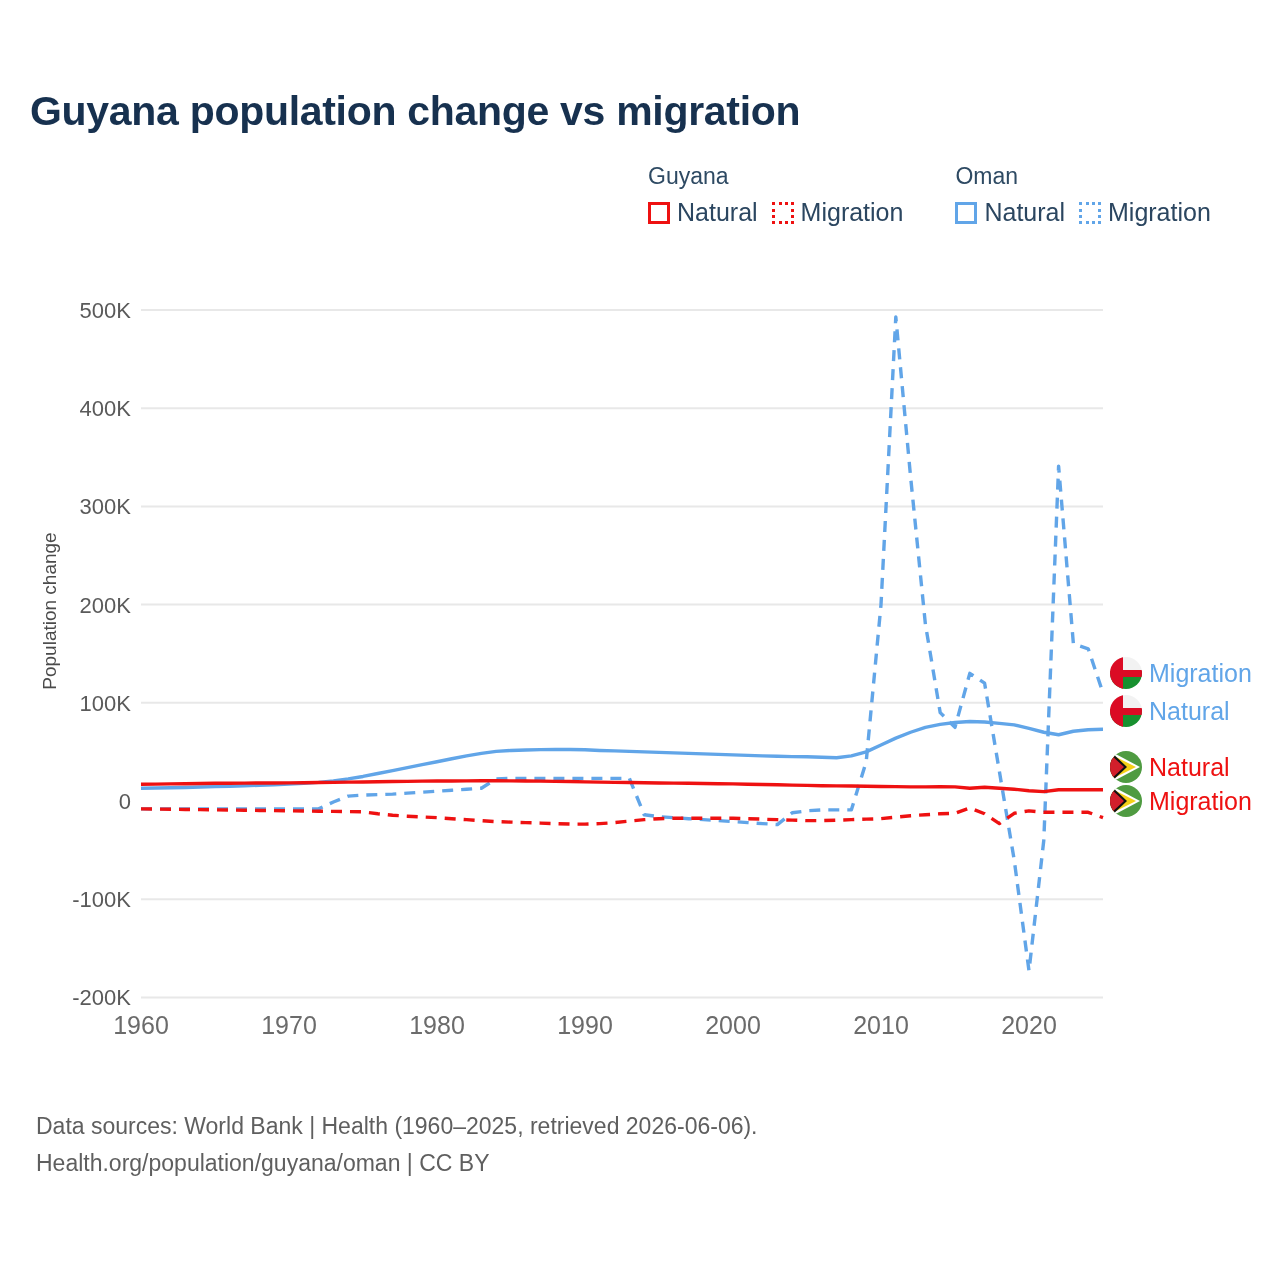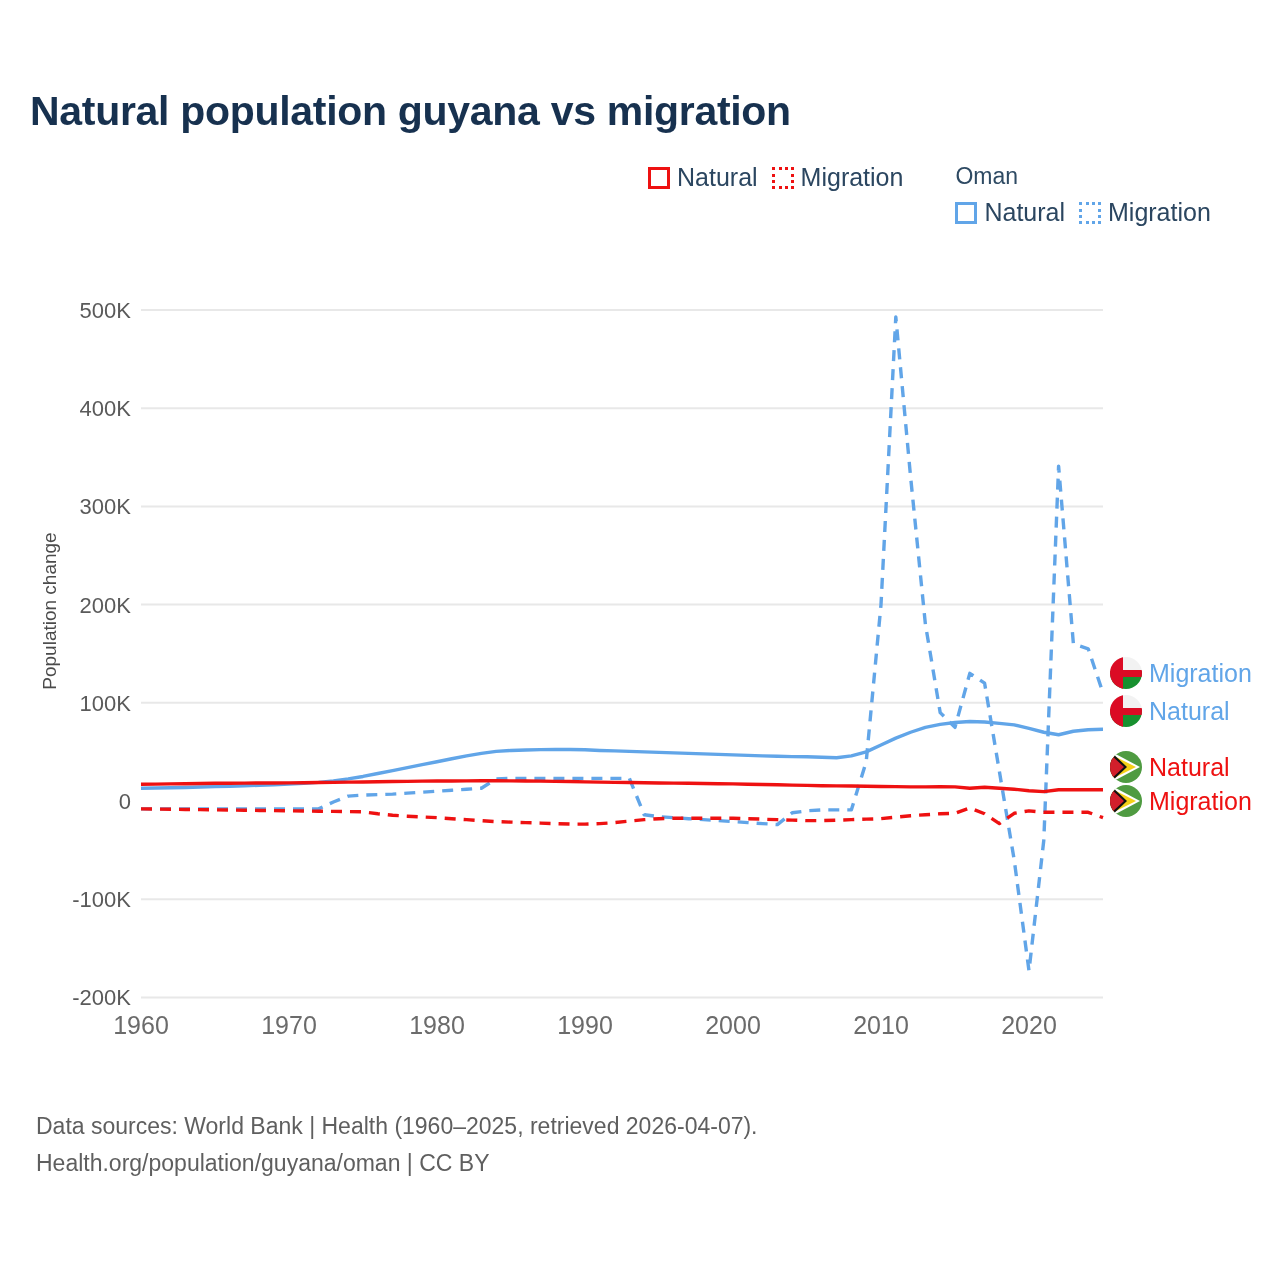--- a/index.html
+++ b/index.html
@@ -55,25 +55,26 @@
       border-top:16px solid transparent;border-bottom:16px solid transparent;border-left:17px solid #111111;}
   .flag-gy .gy-red{position:absolute;left:0;top:3px;width:0;height:0;
       border-top:13px solid transparent;border-bottom:13px solid transparent;border-left:14px solid #d21f2b;}
   
   #footer{position:absolute;left:36px;top:1108px;}
   #footer div{font-size:23px;color:#5f5f5f;line-height:1.62;}
 </style>
 </head>
 <body>
 
-<div id="chart-title">Natural population guyana vs migration</div>
+<div id="chart-title">Guyana population change vs migration</div>
 
 <div id="legend">
 
   <div class="legend-group">
+    <div class="legend-country">Guyana</div>
     <div class="legend-row">
       <div class="legend-item">
         <span class="legend-swatch sw-guy-solid"></span>
         <span class="legend-label">Natural</span>
       </div>
       <div class="legend-item">
         <span class="legend-swatch sw-guy-dash"></span>
         <span class="legend-label">Migration</span>
       </div>
     </div>
@@ -151,15 +152,15 @@
         <span class="gy-white"></span>
         <span class="gy-yellow"></span>
         <span class="gy-black"></span>
         <span class="gy-red"></span>
       </span>
       <span class="txt" style="color: rgb(238, 17, 17);">Migration</span>
     </div>
   </div>
 
 <div id="footer">
-  <div>Data sources: World Bank | Health (1960–2025, retrieved 2026-04-07).</div>
+  <div>Data sources: World Bank | Health (1960–2025, retrieved 2026-06-06).</div>
   <div>Health.org/population/guyana/oman | CC BY</div>
 </div>
 
 </body></html>

